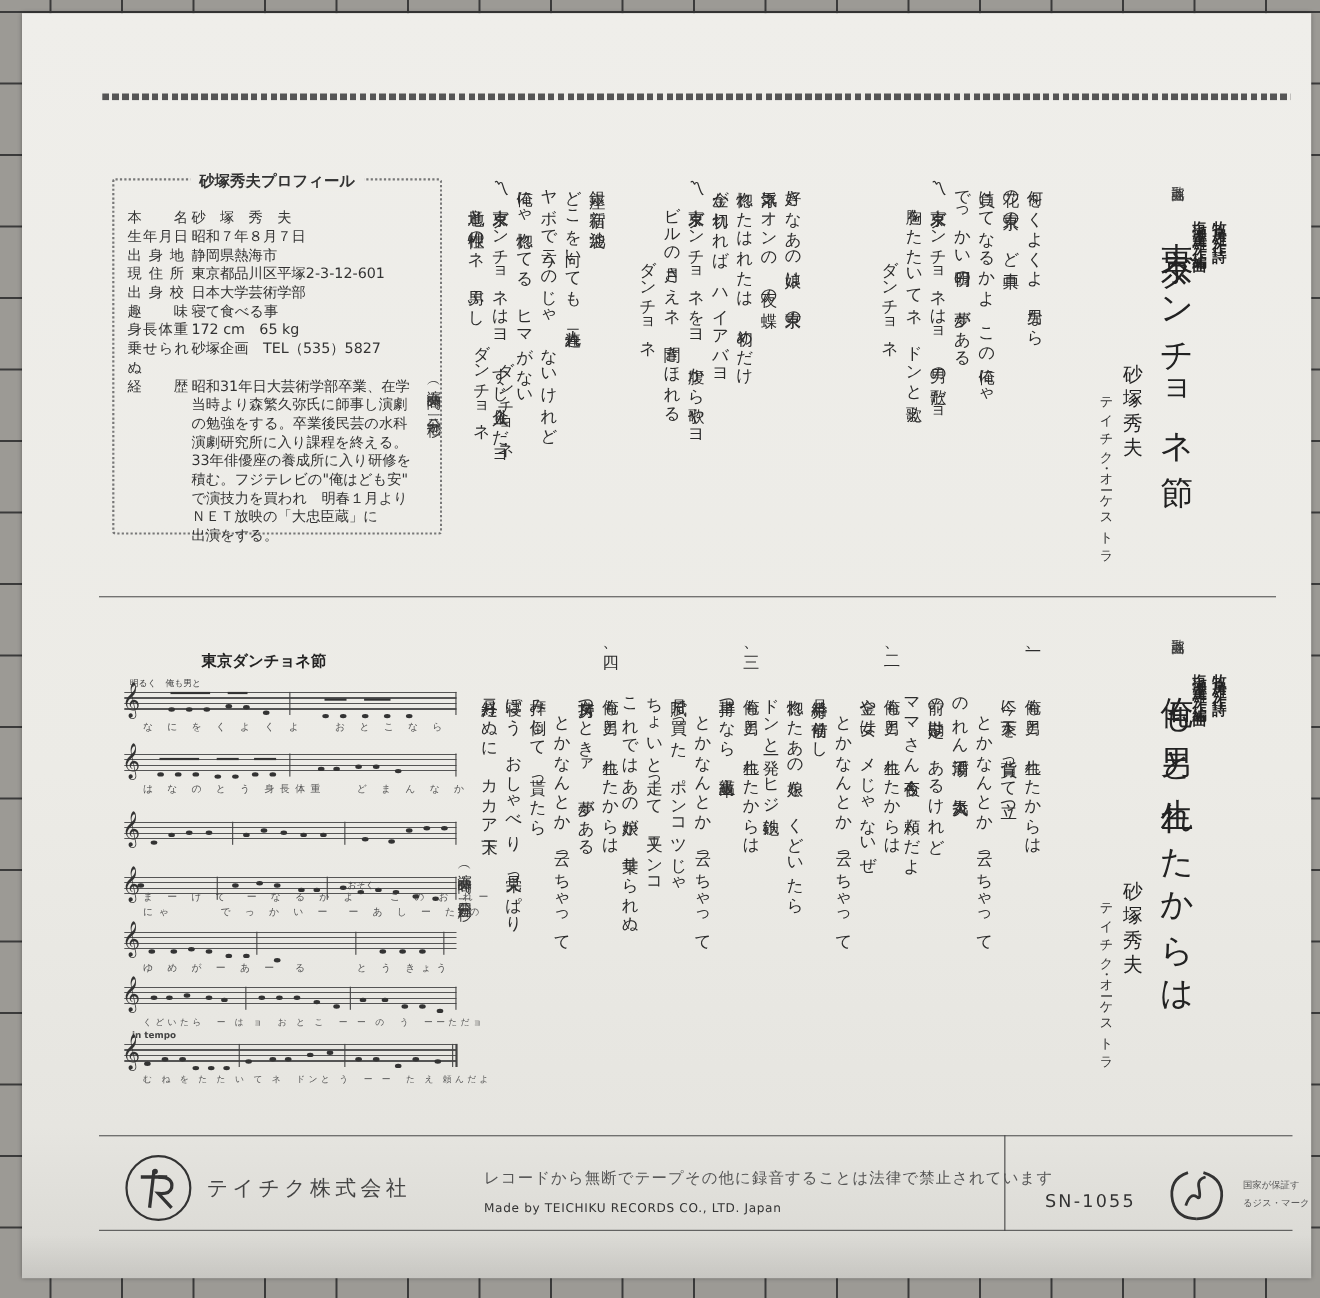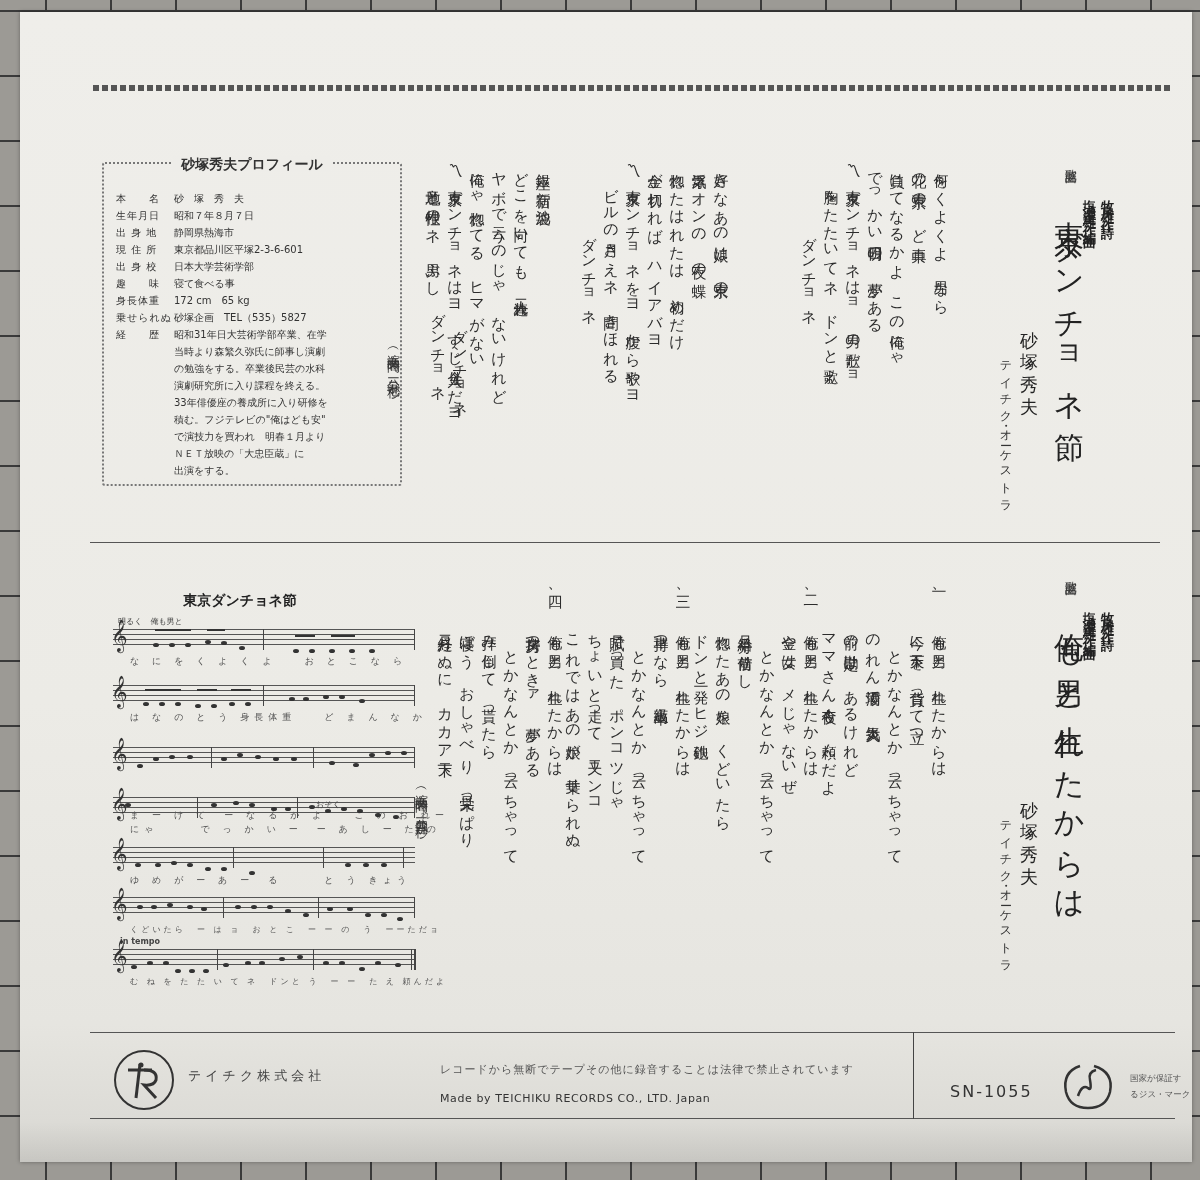--- a/index.html
+++ b/index.html
@@ -55,21 +55,21 @@
     border: 2px dotted #777;
     border-radius: 3px;
   }
   .profile-title {
     position: absolute; left: 0; right: 0; top: -8px; text-align: center;
     font-family: "DejaVu Sans", sans-serif; font-size: 14px; font-weight: bold; color: #333;
   }
   .profile-title span { background: #eeede9; padding: 0 8px; }
   .profile-table {
     position: absolute; left: 12px; top: 26px; right: 0;
-    font-family: "DejaVu Sans", sans-serif; font-size: 10px; color: #333;
+    font-family: "DejaVu Sans", sans-serif; font-size: 13px; color: #333;
     border-collapse: collapse;
   }
   .profile-table td { padding: 0; line-height: 17px; vertical-align: top; }
   .profile-table td.k { width: 58px; letter-spacing: 1px; }
   .career { line-height: 17px; }
 
   
   .score-title {
     position: absolute; left: 110px; top: 580px; width: 220px; text-align: center;
     font-family: "DejaVu Sans", sans-serif; font-weight: bold; font-size: 14px; color: #222;
@@ -97,25 +97,25 @@
   }
 
   
   .footer-logo {
     position: absolute; left: 94px; top: 1038px; width: 56px; height: 56px;
     border: 2px solid #333; border-radius: 50%;
   }
   .footer-logo svg { position: absolute; left: 6px; top: 6px; }
   .company-name {
     position: absolute; left: 168px; top: 1055px;
-    font-family: "DejaVu Sans", sans-serif; font-size: 13px; letter-spacing: 4px; color: #444;
+    font-family: "DejaVu Sans", sans-serif; font-size: 19px; letter-spacing: 4px; color: #444;
   }
   .notice {
     position: absolute; left: 420px; top: 1050px;
-    font-family: "DejaVu Sans", sans-serif; font-size: 11px; letter-spacing: 1px; color: #555;
+    font-family: "DejaVu Sans", sans-serif; font-size: 14px; letter-spacing: 1px; color: #555;
   }
   .made-by {
     position: absolute; left: 420px; top: 1080px;
     font-family: "DejaVu Sans", sans-serif; font-size: 11px; letter-spacing: 0.6px; color: #333;
   }
   .catalog {
     position: absolute; left: 930px; top: 1070px;
     font-family: "DejaVu Sans", sans-serif; font-size: 16px; letter-spacing: 2px; color: #333;
   }
   .jis-mark { position: absolute; left: 1040px; top: 1050px; }
@@ -180,21 +180,21 @@
       <tr>
             <td class="k">生年月日</td>
             <td>昭和７年８月７日</td>
           </tr>
       <tr>
             <td class="k">出 身 地</td>
             <td>静岡県熱海市</td>
           </tr>
       <tr>
             <td class="k">現 住 所</td>
-            <td>東京都品川区平塚2-3-6-601</td>
+            <td>東京都品川区平塚2-3-12-601</td>
           </tr>
       <tr>
             <td class="k">出 身 校</td>
             <td>日本大学芸術学部</td>
           </tr>
       <tr>
             <td class="k">趣　　味</td>
             <td>寝て食べる事</td>
           </tr>
       <tr>

